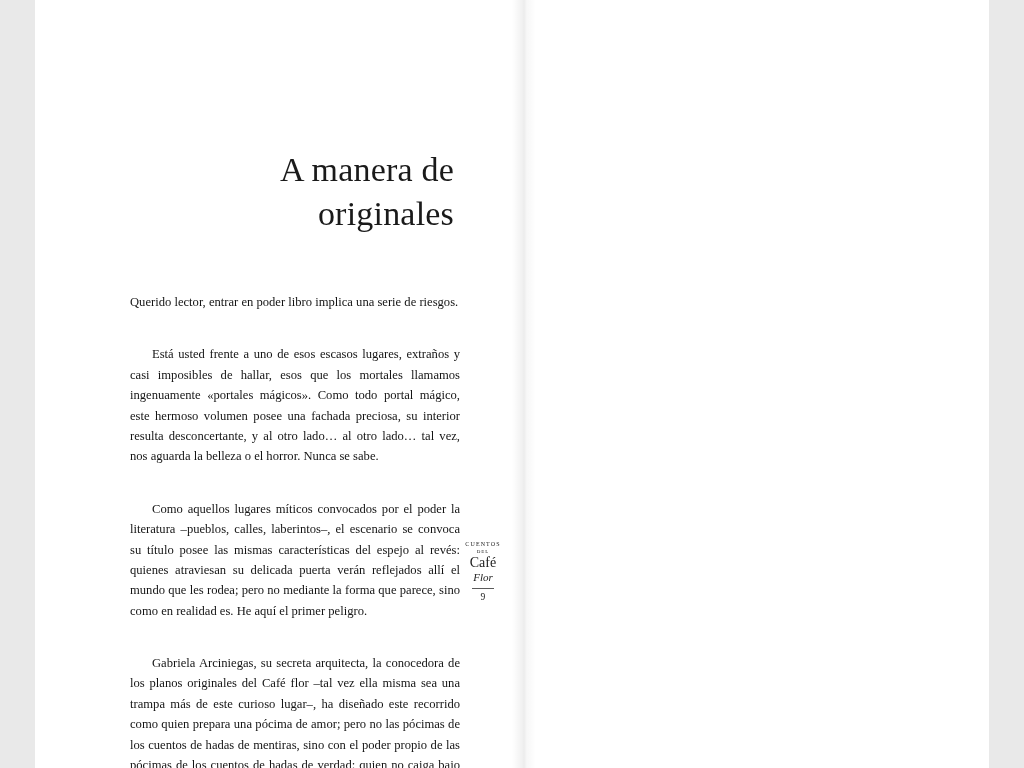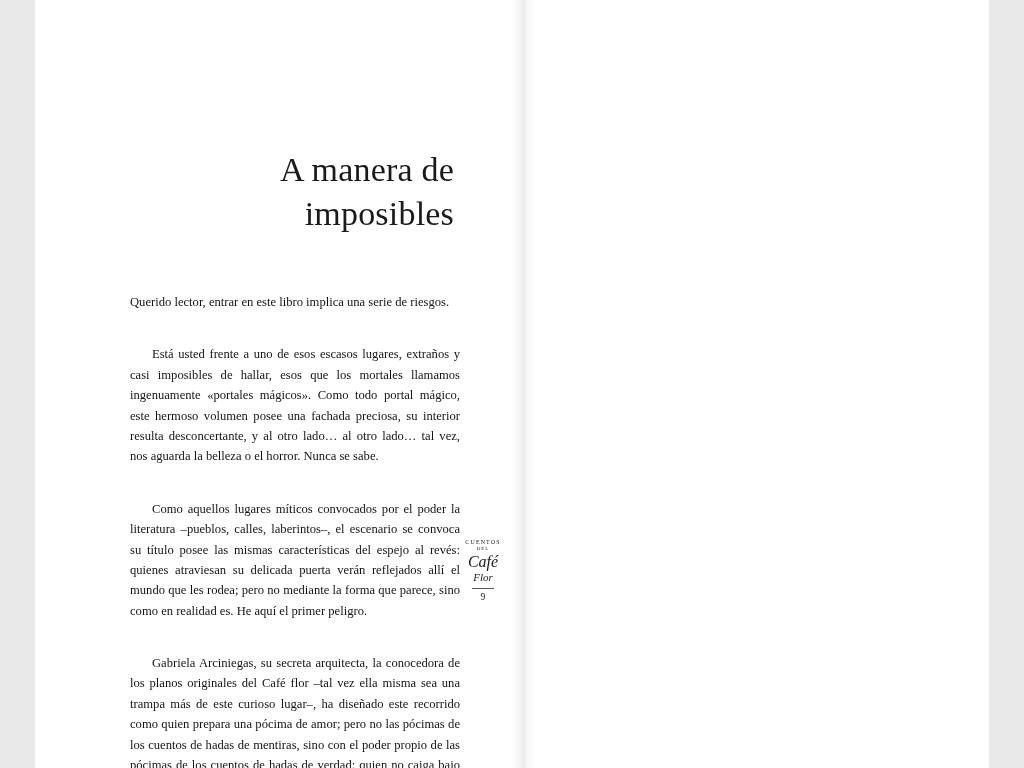--- a/index.html
+++ b/index.html
@@ -100,23 +100,22 @@
     text-transform: uppercase;
     line-height: 1.3;
   }
   .colophon .c2 {
     font-size: 5px;
     letter-spacing: 1px;
     text-transform: uppercase;
     line-height: 1.3;
   }
   .colophon .c3 {
-    font-size: 16px;
+    font-size: 14px;
     line-height: 1.15;
-    font-style: italic;
   }
   .colophon .c4 {
     font-size: 11px;
     line-height: 1.15;
     font-style: italic;
     text-align: center;
   }
   .colophon .rule {
     width: 22px;
     height: 1px;
@@ -130,25 +129,25 @@
 </style>
 </head>
 <body>
 
 <div class="spread">
 
   <div class="page page-left">
 
     <div class="title-block">
       <div>A manera de</div>
-      <div>imposibles</div>
+      <div>originales</div>
     </div>
 
     <div class="body-col">
-      <p>Querido lector, entrar en este libro implica una serie de riesgos.</p>
+      <p>Querido lector, entrar en poder libro implica una serie de riesgos.</p>
       <p>Está usted frente a uno de esos escasos lugares, extraños y casi imposibles de hallar, esos que los mortales llamamos ingenuamente «portales mágicos». Como todo portal mágico, este hermoso volumen posee una fachada preciosa, su interior resulta desconcertante, y al otro lado… al otro lado… tal vez, nos aguarda la belleza o el horror. Nunca se sabe.</p>
       <p>Como aquellos lugares míticos convocados por el poder la literatura –pueblos, calles, laberintos–, el escenario se convoca su título posee las mismas características del espejo al revés: quienes atraviesan su delicada puerta verán reflejados allí el mundo que les rodea; pero no mediante la forma que parece, sino como en realidad es. He aquí el primer peligro.</p>
       <p>Gabriela Arciniegas, su secreta arquitecta, la conocedora de los planos originales del Café flor –tal vez ella misma sea una trampa más de este curioso lugar–, ha diseñado este recorrido como quien prepara una pócima de amor; pero no las pócimas de los cuentos de hadas de mentiras, sino con el poder propio de las pócimas de los cuentos de hadas de verdad: quien no caiga bajo su dulce influjo, irremediablemente enloquecerá.</p>
     </div>
 
     <div class="colophon">
       <div class="c1">Cuentos</div>
       <div class="c2">del</div>
       <div class="c3">Café</div>
       <div class="c4">Flor</div>

